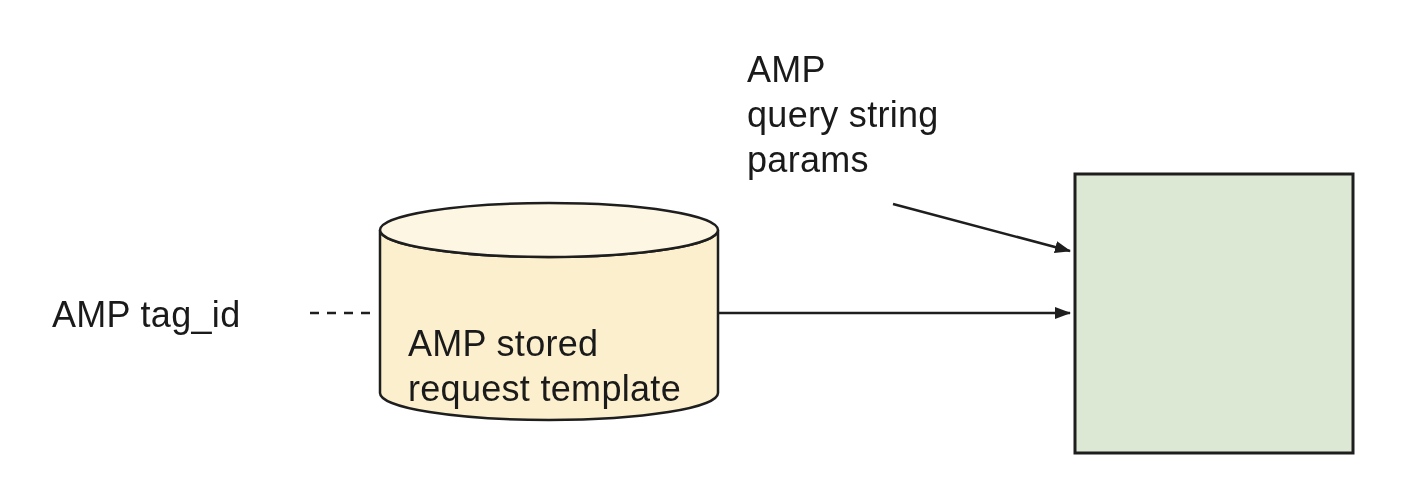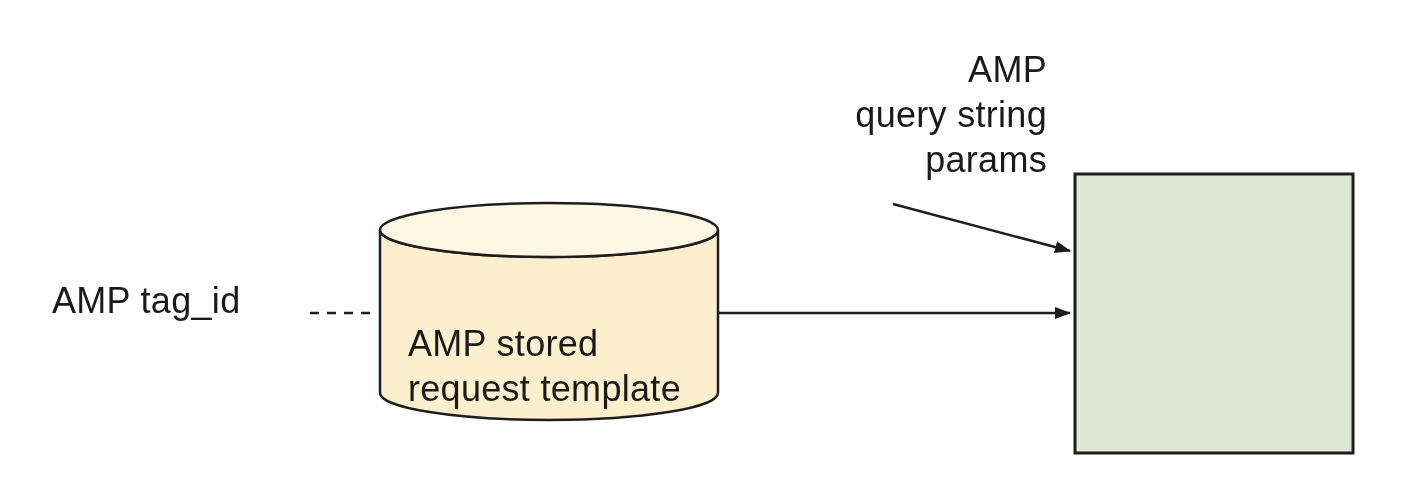--- a/index.html
+++ b/index.html
@@ -22,21 +22,21 @@
   }
   .label {
     position: absolute;
     color: #1a1a1a;
     font-size: 36px;
     line-height: 45px;
     white-space: pre-line;
     letter-spacing: 0.3px;
   }
   .label.centered {
-    text-align: right;
+    text-align: left;
   }
 </style>
 </head>
 <body>
 
 <div class="canvas">
 
   <svg class="shapes" width="1426" height="498" viewBox="0 0 1426 498">
     <defs>
       <marker id="arrowhead" markerUnits="userSpaceOnUse" markerWidth="18" markerHeight="14" refX="15" refY="6" orient="auto">
@@ -51,21 +51,21 @@
     <line x1="893" y1="204" x2="1070" y2="251" stroke-width="2.5" marker-end="url(#arrowhead)" stroke="#1e1e1e"></line>
 
     <g>
       <path d="M380,230 L380,393 A169,27 0 0 0 718,393 L718,230 A169,27 0 0 1 380,230 Z" stroke-width="2.5" fill="#FCEFCD" stroke="#1e1e1e"></path>
       <ellipse cx="549" cy="230" rx="169" ry="27" stroke-width="2.5" fill="#FDF6E3" stroke="#1e1e1e"></ellipse>
     </g>
 
     <rect x="1075" y="174" width="278" height="279" stroke-width="3" fill="#DCE8D4" stroke="#1e1e1e"></rect>
   </svg>
 
-  <div class="label" style="left:52px; top:278px;">AMP tag_id</div>
+  <div class="label" style="left:52px; top:292px;">AMP tag_id</div>
 
   <div class="label" style="left:408px; top:284px;margin-top:37px;">AMP stored
 request template</div>
 
   <div class="label centered" style="left:747px; top:47px; width:300px;">AMP
 query string
 params</div>
 
 
 </div>

